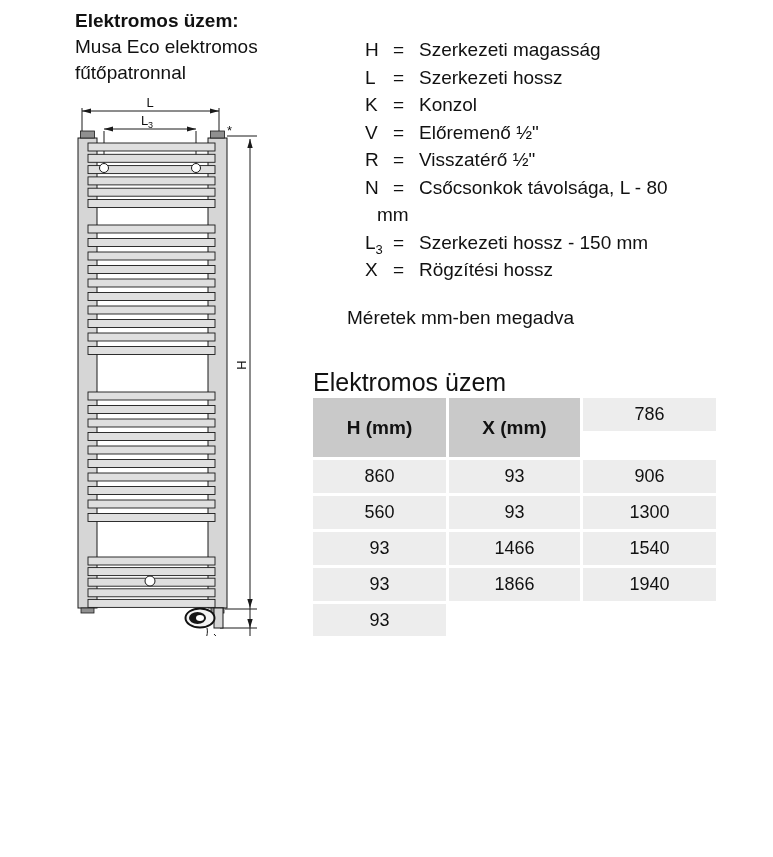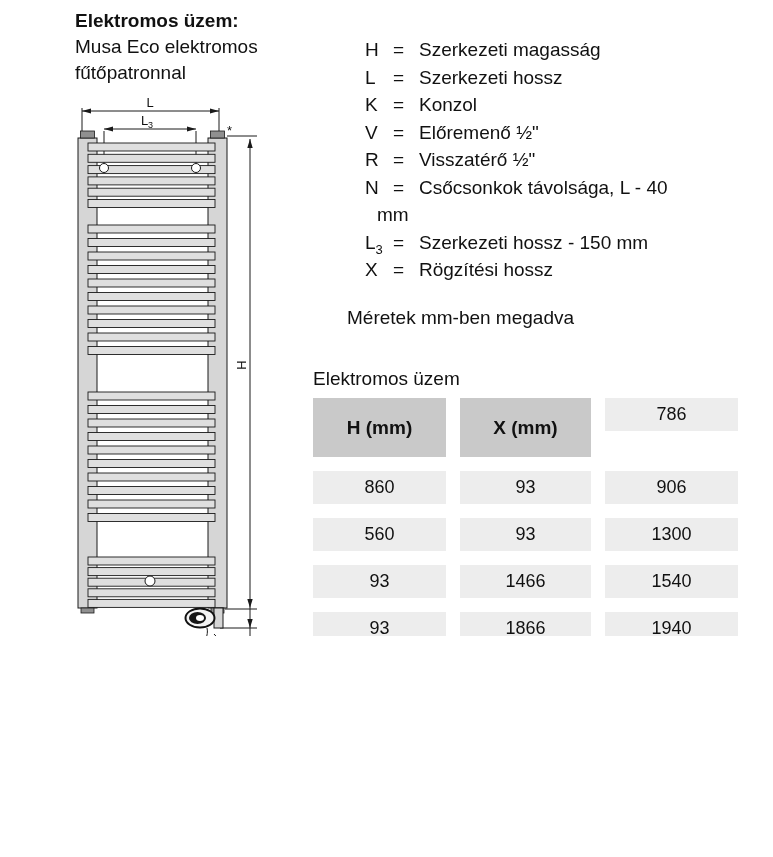--- a/index.html
+++ b/index.html
@@ -14,24 +14,24 @@
   
   .legend{
     left:365px;top:36px;width:340px;
     display:grid;grid-template-columns:28px 26px 1fr;grid-auto-rows:27.5px;
     font-size:19px;align-items:baseline;line-height:27.5px;
   }
   .legend .span-all{grid-column:1 / -1;margin-left:12px;}
   .legend sub{font-size:13px;}
   .units-note{left:347px;top:307px;font-size:19px;}
   
-  .table-title{left:313px;top:368px;font-size:19px;}
+  .table-title{left:313px;top:368px;font-size:25px;}
   .dtable{
     left:313px;top:398px;width:400px;
-    display:grid;grid-template-columns:133px 131px 133px;gap:14px;
+    display:grid;grid-template-columns:133px 131px 133px;gap:3px;
   }
   .dtable .th{
     background:var(--table_header_bg,#c9c9c9);height:59px;
     display:flex;flex-direction:column;justify-content:center;align-items:center;
     font-weight:bold;font-size:19px;line-height:22px;
   }
   .dtable .td{
     background:var(--table_row_bg,#ededed);height:33px;line-height:33px;
     text-align:center;font-size:18px;
   }
@@ -74,21 +74,21 @@
       <span>=</span>
       <span>Konzol</span>
     <span>V</span>
       <span>=</span>
       <span>Előremenő ½"</span>
     <span>R</span>
       <span>=</span>
       <span>Visszatérő ½"</span>
     <span>N</span>
       <span>=</span>
-      <span>Csőcsonkok távolsága, L - 40</span>
+      <span>Csőcsonkok távolsága, L - 80</span>
     <span class="span-all">mm</span>
     <span><span>L</span><sub>3</sub></span>
       <span>=</span>
       <span>Szerkezeti hossz - 150 mm</span>
     <span>X</span>
       <span>=</span>
       <span>Rögzítési hossz</span>
   </div>
 
   <div class="abs units-note">Méretek mm-ben megadva</div>

